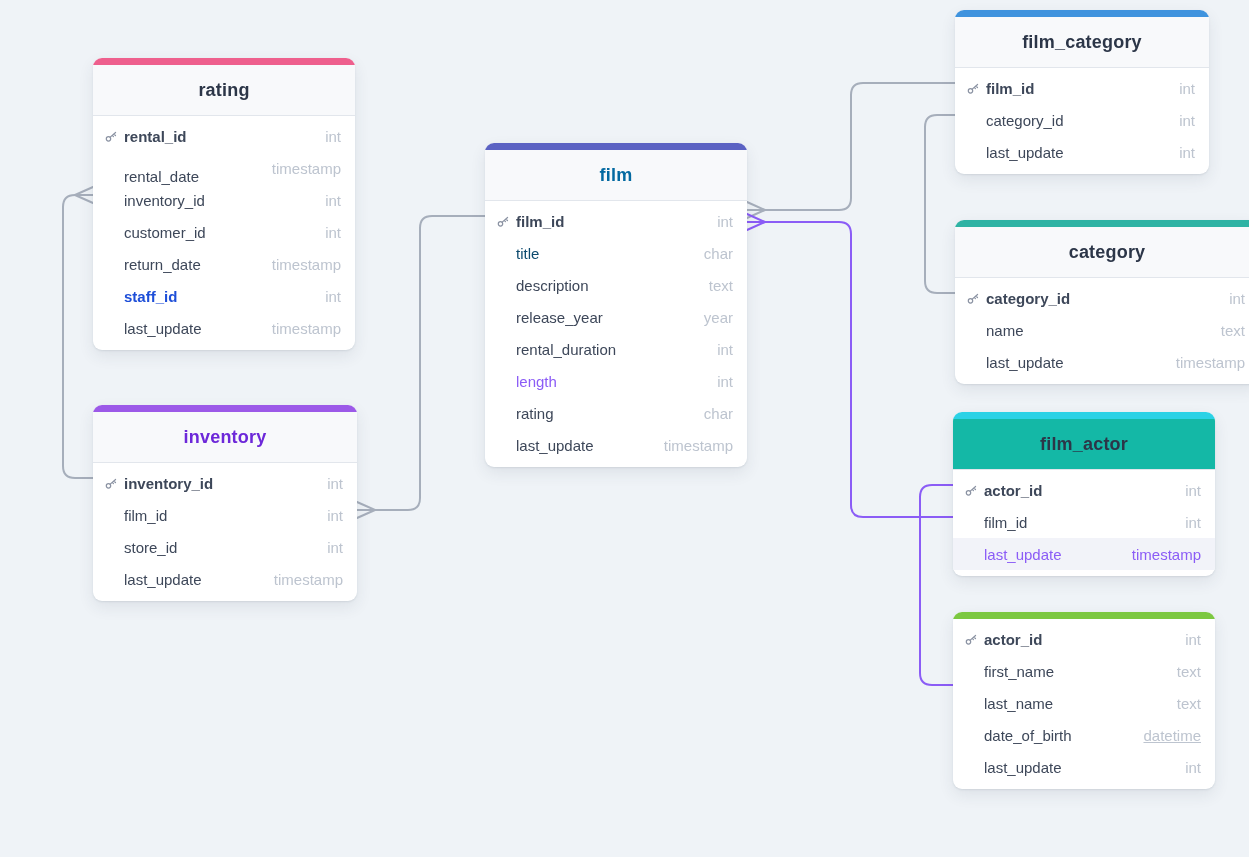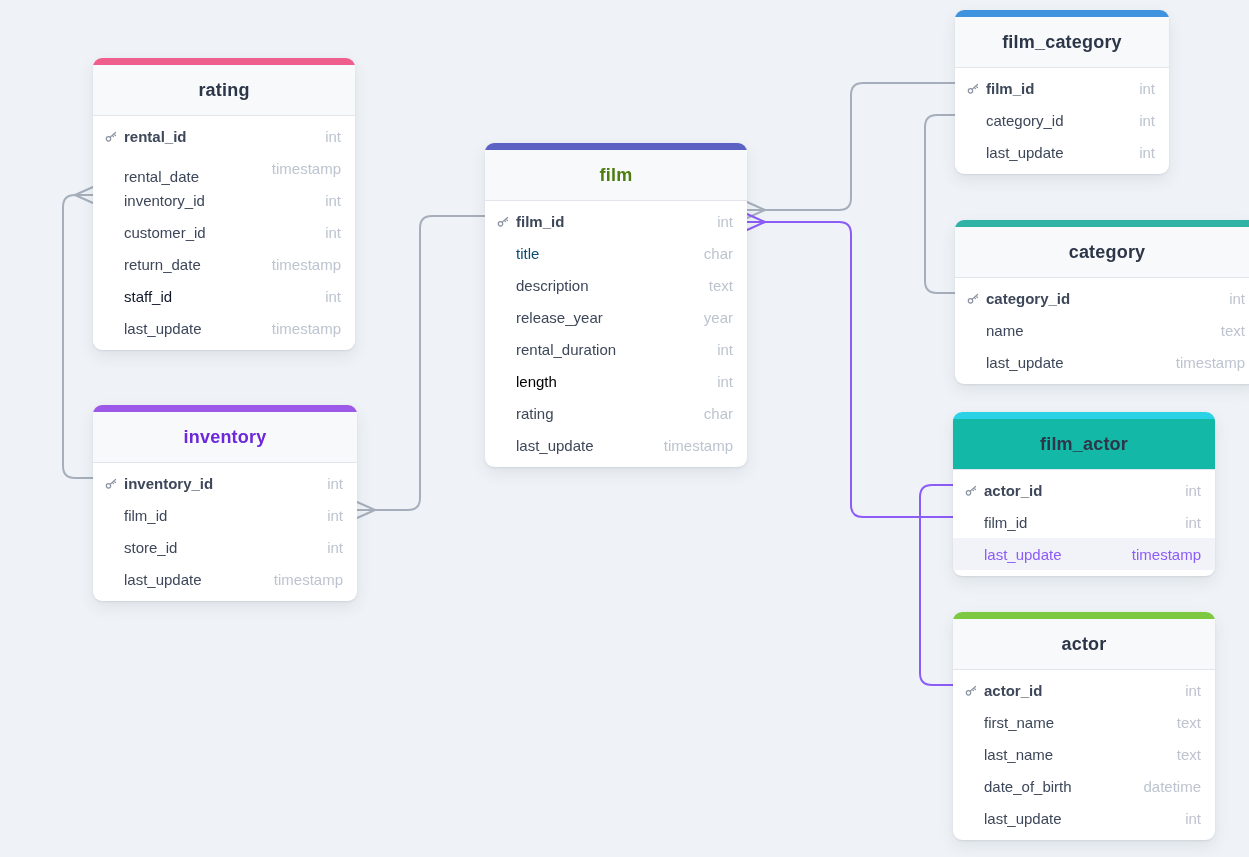--- a/index.html
+++ b/index.html
@@ -73,21 +73,21 @@
             <span class="field-name" style="color: rgb(61, 71, 89);">customer_id</span>
             <span class="field-type" style="color: rgb(189, 196, 207);">int</span>
           </div>
           <div class="field-row">
             <span class="spacer"></span>
             <span class="field-name" style="color: rgb(61, 71, 89);">return_date</span>
             <span class="field-type" style="color: rgb(189, 196, 207);">timestamp</span>
           </div>
           <div class="field-row">
             <span class="spacer"></span>
-            <span class="field-name" style="color: #0f172a;">staff_id</span>
+            <span class="field-name" style="color: #1d4ed8; font-weight: bold;">staff_id</span>
             <span class="field-type" style="color: rgb(189, 196, 207);">int</span>
           </div>
           <div class="field-row">
             <span class="spacer"></span>
             <span class="field-name" style="color: rgb(61, 71, 89);">last_update</span>
             <span class="field-type" style="color: rgb(189, 196, 207);">timestamp</span>
           </div>
         </div>
       </div>
       <div class="table-card" style="left: 93px; top: 405px; width: 264px;">
@@ -121,21 +121,21 @@
           <div class="field-row">
             <span class="spacer"></span>
             <span class="field-name" style="color: rgb(61, 71, 89);">last_update</span>
             <span class="field-type" style="color: rgb(189, 196, 207);">timestamp</span>
           </div>
         </div>
       </div>
       <div class="table-card" style="left: 485px; top: 143px; width: 262px;">
         <div class="accent-bar" style="background: rgb(91, 98, 195);"></div>
         <div class="table-header">
-          <span class="table-title" style="color: #4d7c0f;">film</span>
+          <span class="table-title" style="color: #0369a1;">film</span>
         </div>
         <div class="fields">
           <div class="field-row pk">
             <span class="key-wrap">
               <svg viewBox="0 0 16 16" width="13" height="13">
                 <g fill="none" stroke="#8b93a3" stroke-width="1.5" stroke-linecap="round">
                   <circle cx="4.3" cy="10.9" r="2.7"></circle>
                   <path d="M6.4 8.8 L13 3 M10.8 4.9 L12.9 6.8 M8.8 6.6 L10.4 8.1"></path>
                 </g>
               </svg>
@@ -158,36 +158,36 @@
             <span class="field-name" style="color: rgb(61, 71, 89);">release_year</span>
             <span class="field-type" style="color: rgb(189, 196, 207);">year</span>
           </div>
           <div class="field-row">
             <span class="spacer"></span>
             <span class="field-name" style="color: rgb(61, 71, 89);">rental_duration</span>
             <span class="field-type" style="color: rgb(189, 196, 207);">int</span>
           </div>
           <div class="field-row">
             <span class="spacer"></span>
-            <span class="field-name" style="color: #000000;">length</span>
+            <span class="field-name" style="color: #8b5cf6;">length</span>
             <span class="field-type" style="color: rgb(189, 196, 207);">int</span>
           </div>
           <div class="field-row">
             <span class="spacer"></span>
             <span class="field-name" style="color: rgb(61, 71, 89);">rating</span>
             <span class="field-type" style="color: rgb(189, 196, 207);">char</span>
           </div>
           <div class="field-row">
             <span class="spacer"></span>
             <span class="field-name" style="color: rgb(61, 71, 89);">last_update</span>
             <span class="field-type" style="color: rgb(189, 196, 207);">timestamp</span>
           </div>
         </div>
       </div>
-      <div class="table-card" style="left: 955px; top: 10px; width: 214px;">
+      <div class="table-card" style="left: 955px; top: 10px; width: 254px;">
         <div class="accent-bar" style="background: rgb(63, 147, 222);"></div>
         <div class="table-header">
           <span class="table-title" style="color: rgb(44, 54, 72);">film_category</span>
         </div>
         <div class="fields">
           <div class="field-row pk">
             <span class="key-wrap">
               <svg viewBox="0 0 16 16" width="13" height="13">
                 <g fill="none" stroke="#8b93a3" stroke-width="1.5" stroke-linecap="round">
                   <circle cx="4.3" cy="10.9" r="2.7"></circle>
@@ -265,23 +265,20 @@
           </div>
           <div class="field-row hl" style="background: rgb(242, 243, 249);">
             <span class="spacer"></span>
             <span class="field-name" style="color: rgb(61, 71, 89);">last_update</span>
             <span class="field-type" style="color: rgb(189, 196, 207);">timestamp</span>
           </div>
         </div>
       </div>
       <div class="table-card" style="left: 953px; top: 612px; width: 262px;">
         <div class="accent-bar" style="background: rgb(124, 200, 65);"></div>
-        <div class="table-header">
-          <span class="table-title" style="color: rgb(44, 54, 72);">actor</span>
-        </div>
         <div class="fields">
           <div class="field-row pk">
             <span class="key-wrap">
               <svg viewBox="0 0 16 16" width="13" height="13">
                 <g fill="none" stroke="#8b93a3" stroke-width="1.5" stroke-linecap="round">
                   <circle cx="4.3" cy="10.9" r="2.7"></circle>
                   <path d="M6.4 8.8 L13 3 M10.8 4.9 L12.9 6.8 M8.8 6.6 L10.4 8.1"></path>
                 </g>
               </svg>
             </span>
@@ -294,21 +291,21 @@
             <span class="field-type" style="color: rgb(189, 196, 207);">text</span>
           </div>
           <div class="field-row">
             <span class="spacer"></span>
             <span class="field-name" style="color: rgb(61, 71, 89);">last_name</span>
             <span class="field-type" style="color: rgb(189, 196, 207);">text</span>
           </div>
           <div class="field-row">
             <span class="spacer"></span>
             <span class="field-name" style="color: rgb(61, 71, 89);">date_of_birth</span>
-            <span class="field-type" style="color: rgb(189, 196, 207);">datetime</span>
+            <span class="field-type" style="color: rgb(189, 196, 207); text-decoration: underline;">datetime</span>
           </div>
           <div class="field-row">
             <span class="spacer"></span>
             <span class="field-name" style="color: rgb(61, 71, 89);">last_update</span>
             <span class="field-type" style="color: rgb(189, 196, 207);">int</span>
           </div>
         </div>
       </div>
     </div>
 </div>

